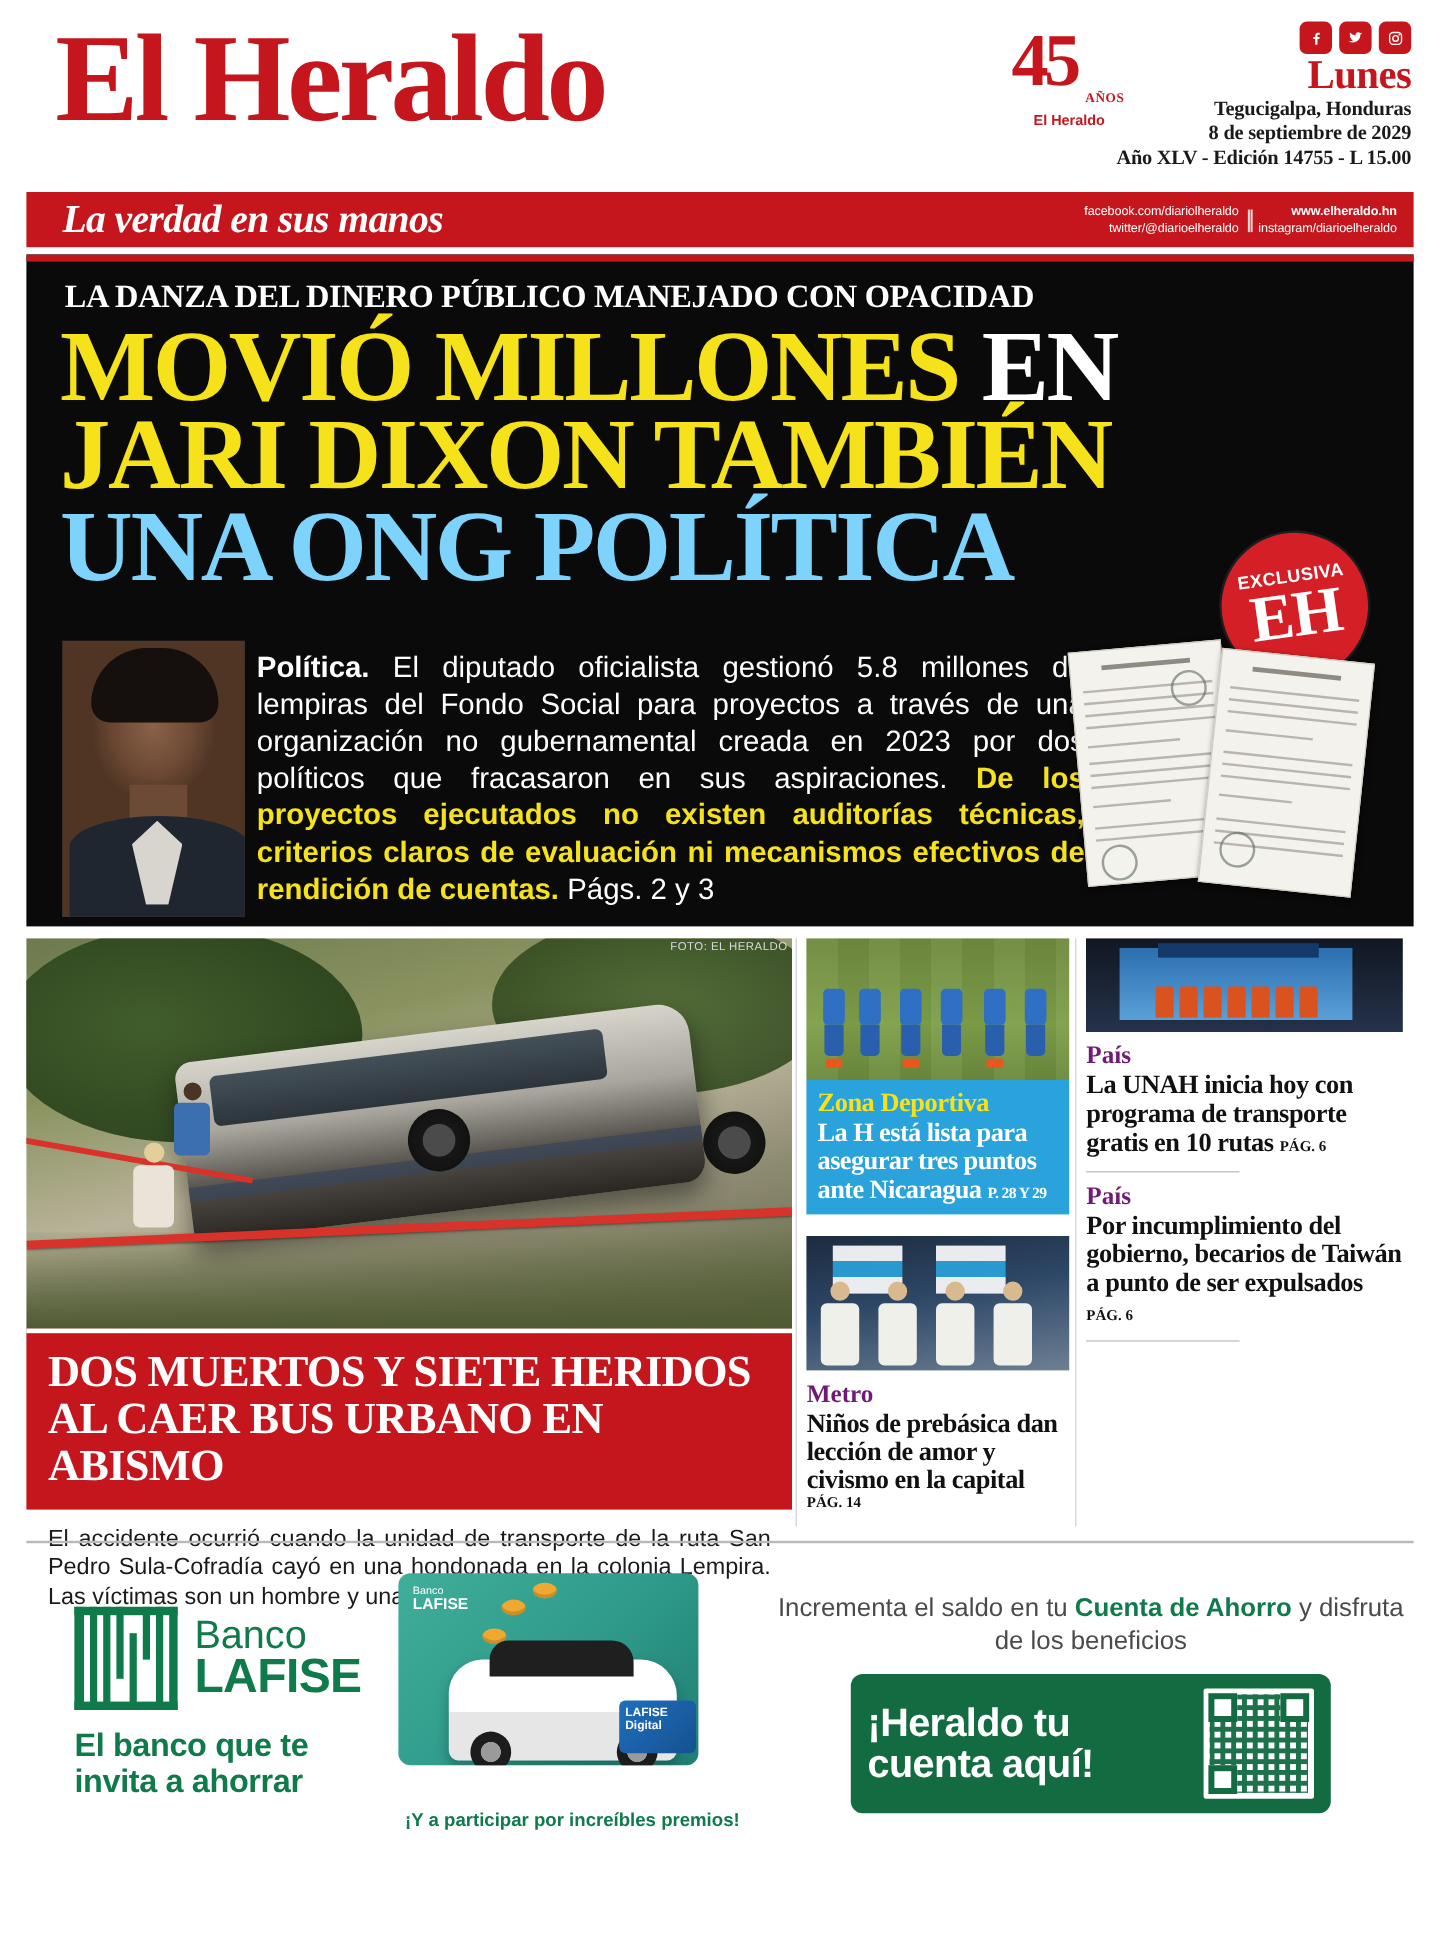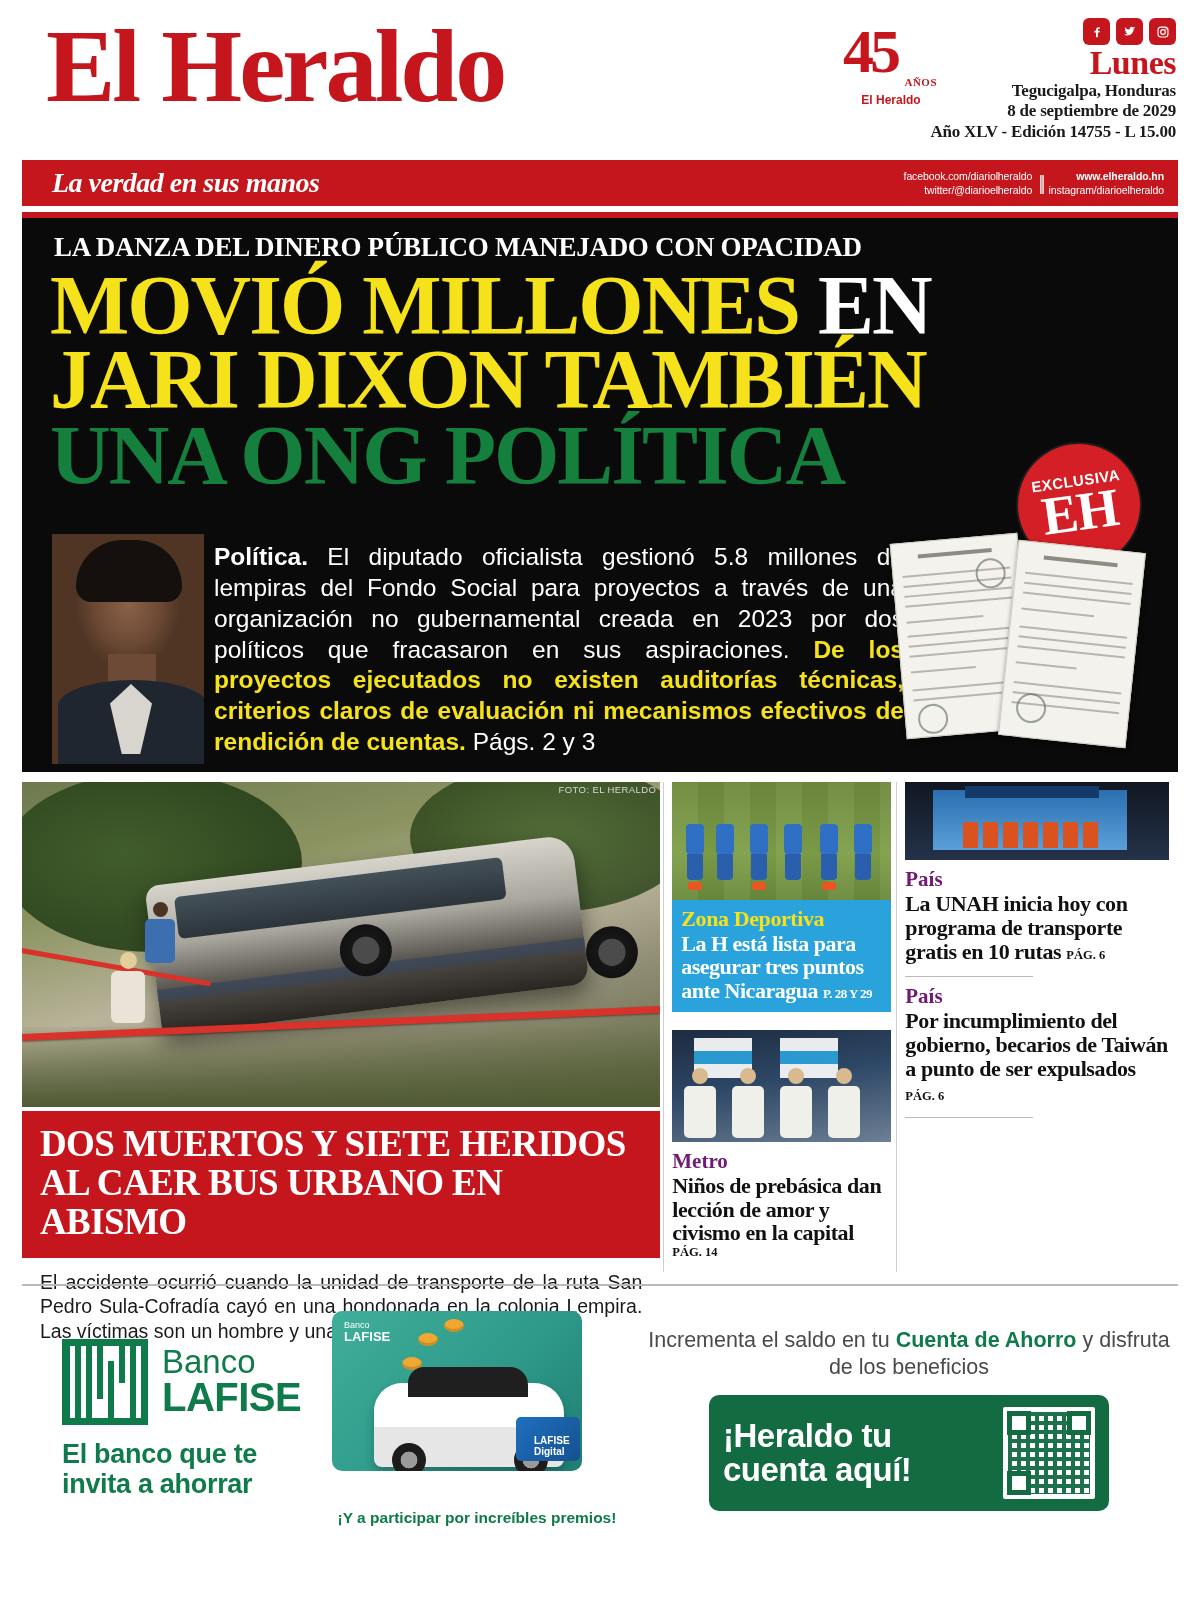--- a/index.html
+++ b/index.html
@@ -53,21 +53,21 @@
     font-family: "Liberation Serif", serif; font-weight: bold;
     font-size: 17px; color: #1a1a1a; line-height: 1.22; letter-spacing: -0.2px;
   }
   .slogan-bar {
     background: #c4161c; height: 46px; margin: 0 22px;
     display: flex; align-items: center; justify-content: space-between;
     padding: 0 14px 0 30px;
   }
   .slogan {
     font-family: "Liberation Serif", serif; font-style: italic; font-weight: bold;
-    font-size: 28px; color: #ffffff; letter-spacing: -0.5px;
+    font-size: 33px; color: #ffffff; letter-spacing: -0.5px;
   }
   .slogan-links { display: flex; align-items: center; gap: 6px; color: #fff; }
   .sl-col { font-size: 10.5px; line-height: 1.35; text-align: right; letter-spacing: -0.1px; }
   .sl-col.right { text-align: right; }
   .sl-bold { font-weight: bold; }
   .sl-div { font-size: 20px; line-height: 1; opacity: .85; font-weight: 300; letter-spacing:-3px;}
 
   
   .lead {
     position: relative; margin: 6px 22px 0 22px; height: 560px;
@@ -81,21 +81,21 @@
   }
   .hl {
     font-family: "Liberation Serif", serif; font-weight: bold;
     line-height: 0.88; letter-spacing: -2px; padding-left: 28px;
     font-size: 82px; white-space: nowrap;
   }
   .hl1 { color: #f5e21a; font-size: 84px; }
   .hl2 { font-size: 84px; margin-top: 2px; }
   .hl2 .y { color: #f5e21a; }
   .hl2 .w { color: #ffffff; }
-  .hl3 { color: #15803d; font-size: 84px; margin-top: 2px; }
+  .hl3 { color: #7dd3fc; font-size: 84px; margin-top: 2px; }
 
   .portrait {
     position: absolute; left: 30px; top: 322px; width: 152px; height: 230px;
     background:
       radial-gradient(ellipse 52px 62px at 76px 72px, #8a6148 0%, #6d4a35 60%, #503525 100%),
       linear-gradient(180deg,#1d2430 0%, #2b3340 45%, #39414f 100%);
     overflow: hidden;
   }
   .portrait .hair { position:absolute; left:24px; top:6px; width:106px; height:62px;
     background:#15100d; border-radius:54px 54px 18px 18px; }
@@ -280,21 +280,21 @@
   .card-img .car { position:absolute; left: 42px; bottom: 4px; width: 190px; height: 84px;
     background: linear-gradient(180deg,#ffffff 0 52%, #e6e6e6 52% 100%);
     border-radius: 28px 30px 8px 8px; box-shadow: 0 5px 10px rgba(0,0,0,.25);}
   .card-img .car .roof { position:absolute; left: 34px; top:-16px; width: 120px; height: 30px;
     background:#1f1f1f; border-radius: 16px 18px 0 0;}
   .card-img .car .wh { position:absolute; bottom:-10px; width: 34px; height: 34px; border-radius:50%;
     background: radial-gradient(circle,#9a9a9a 34%, #1c1c1c 36%);}
   .card-img .car .wh.l { left: 18px; } .card-img .car .wh.r { right: 16px; }
   .card-img .dig { position:absolute; right: 2px; bottom: 10px; width: 64px; height: 44px;
     background: linear-gradient(135deg,#1e6fc0,#16518f); border-radius:5px; color:#fff;
-    font-size: 10px; font-weight:bold; padding: 18px; line-height: 1.1;}
+    font-size: 10px; font-weight:bold; padding: 5px; line-height: 1.1;}
   .ad-card-cap { font-family:"Liberation Sans", sans-serif; font-weight:bold; font-size: 15.5px;
     color:#0f7a4a; margin-top: 38px; text-align:center; }
 
   .ad-right { flex: 1; padding-left: 18px; }
   .ad-copy { font-family:"Liberation Sans", sans-serif; font-size: 21.5px; color:#4a4a4a;
     line-height: 1.25; text-align:center; }
   .ad-copy b { color: #0f7a4a; }
   .cta { margin: 14px auto 0; width: 400px; background:#136b42; border-radius: 10px;
     display:flex; align-items:center; justify-content:space-between; padding: 12px 14px; }
   .cta .txt { font-family:"Liberation Sans", sans-serif; font-weight:bold; font-size: 33px;

